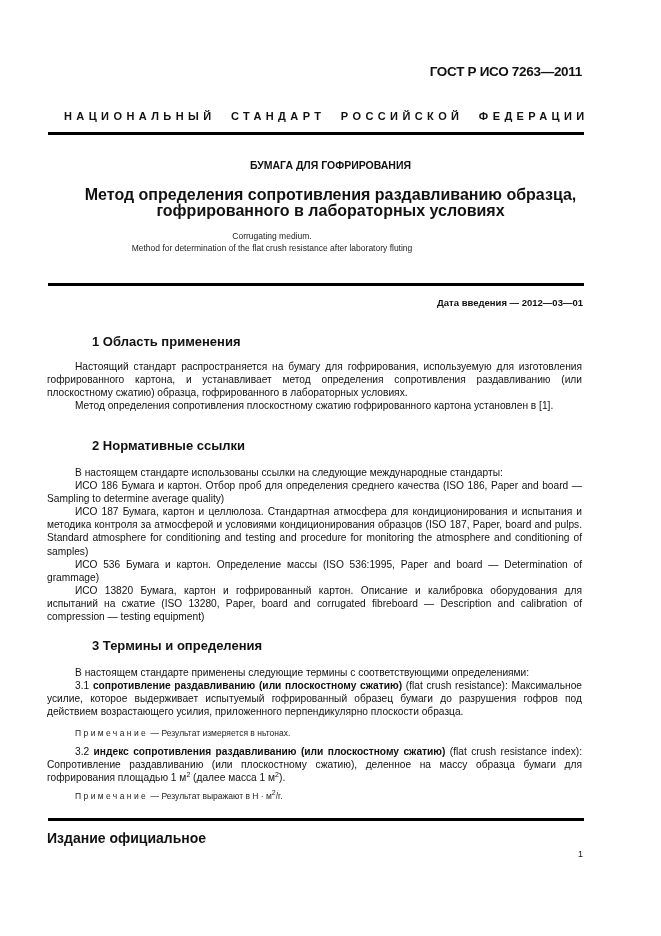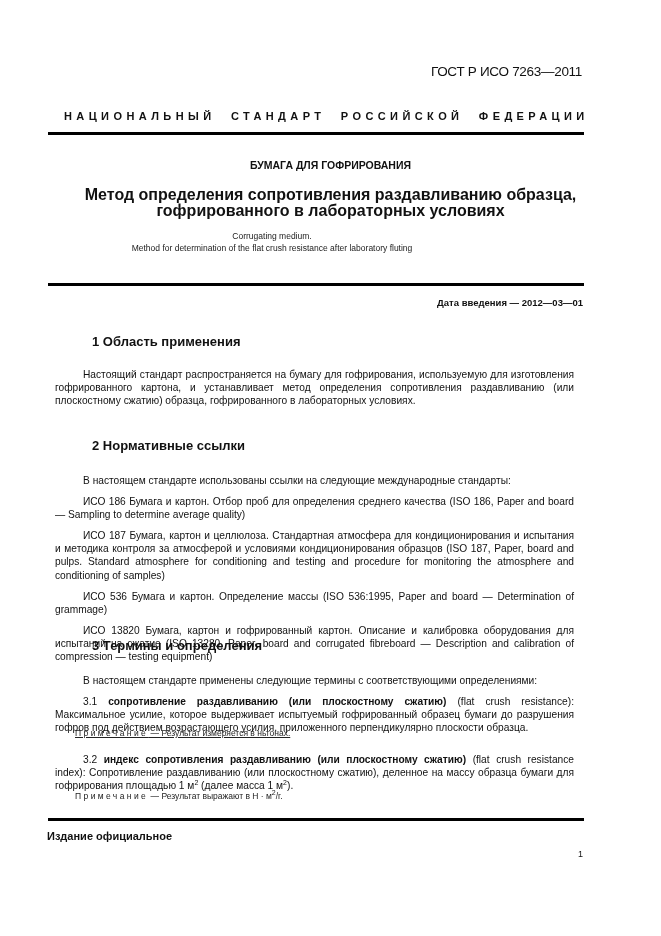--- a/index.html
+++ b/index.html
@@ -2,21 +2,21 @@
 <html><head>
   <meta charset="utf-8">
   <style>
     html, body { margin: 0; padding: 0; background: #ffffff; }
     body {
       width: 661px; height: 936px; position: relative; overflow: hidden;
       font-family: "Liberation Sans", sans-serif; color: #111;
     }
     .abs { position: absolute; }
     .doc-code {
-      top: 64px; right: 79px; font-size: 13.5px; font-weight: normal; letter-spacing: -0.3px; padding-left: 28px;
+      top: 64px; right: 79px; font-size: 13.5px; font-weight: bold; letter-spacing: -0.3px; padding-left: 28px;
     }
     .nat-std {
       top: 110px; left: 48px; width: 536px; font-size: 11px; font-weight: bold;
       letter-spacing: 4.4px; white-space: nowrap; word-spacing: 8px; padding-left: 16px;
     }
     .rule { left: 48px; width: 536px; height: 3px; background: #000; }
     .rule-top { top: 132px; }
     .rule-mid { top: 283px; }
     .rule-bottom { top: 818px; height: 2.5px; }
     .title-main {
@@ -34,27 +34,27 @@
     .intro-date {
       top: 297px; right: 78px; font-size: 9.5px; font-weight: bold;
     }
     .section-heading {
       left: 63px; font-size: 13px; font-weight: bold; margin-left: 29px;
     }
     .body-block {
       left: 47px; width: 535px; font-size: 10.2px; line-height: 13.1px;
       text-align: justify;
     }
-    .body-block p { margin: 8px; text-indent: 28px; }
+    .body-block p { margin: 0; text-indent: 28px; }
     .note {
       left: 75px; font-size: 8.5px; color: #222;
     }
     .note .spaced { letter-spacing: 2.4px; }
     .footer-label {
-      top: 830px; left: 47px; font-size: 11px; font-weight: bold;
+      top: 830px; left: 47px; font-size: 14px; font-weight: bold;
     }
     .page-number {
       top: 849px; left: 578px; font-size: 9px;
     }
     b.term { font-weight: bold; }
     sup { font-size: 7px; vertical-align: super; line-height: 0; }
   </style>
 </head>
 <body>
 
@@ -71,37 +71,38 @@
   <div>Corrugating medium.</div>
   <div>Method for determination of the flat crush resistance after laboratory fluting</div>
 </div>
 
 <div class="abs rule rule-mid"></div>
 <div class="abs intro-date">Дата введения — 2012—03—01</div>
 
 <div class="abs section-heading" style="top:334px;">1  Область применения</div>
 <div class="abs body-block" style="top:360px;">
   <p>Настоящий стандарт распространяется на бумагу для гофрирования, используемую для изготовления гофрированного картона, и устанавливает метод определения сопротивления раздавливанию (или плоскостному сжатию) образца, гофрированного в лабораторных условиях.</p>
+  <p>Метод определения сопротивления плоскостному сжатию гофрированного картона установлен в [1].</p>
 </div>
 
 <div class="abs section-heading" style="top:438px;">2  Нормативные ссылки</div>
 <div class="abs body-block" style="top:466px;">
   <p>В настоящем стандарте использованы ссылки на следующие международные стандарты:</p>
   <p>ИСО 186  Бумага и картон. Отбор проб для определения среднего качества (ISO 186, Paper and board — Sampling to determine average quality)</p>
   <p>ИСО 187  Бумага, картон и целлюлоза. Стандартная атмосфера для кондиционирования и испытания и методика контроля за атмосферой и условиями кондиционирования образцов (ISO 187, Paper, board and pulps. Standard atmosphere for conditioning and testing and procedure for monitoring the atmosphere and conditioning of samples)</p>
   <p>ИСО 536  Бумага и картон. Определение массы (ISO 536:1995, Paper and board — Determination of grammage)</p>
   <p>ИСО 13820  Бумага, картон и гофрированный картон. Описание и калибровка оборудования для испытаний на сжатие (ISO 13280, Paper, board and corrugated fibreboard — Description and calibration of compression — testing equipment)</p>
 </div>
 
 <div class="abs section-heading" style="top:638px;">3  Термины и определения</div>
 <div class="abs body-block" style="top:666px;">
   <p>В настоящем стандарте применены следующие термины с соответствующими определениями:</p>
   <p><span>3.1  </span><b class="term">сопротивление раздавливанию (или плоскостному сжатию)</b><span> (flat crush resistance):  Максимальное усилие, которое выдерживает испытуемый гофрированный образец бумаги до разрушения гофров под действием возрастающего усилия, приложенного перпендикулярно плоскости образца.</span></p>
 </div>
-<div class="abs note" style="top:728px;text-decoration:underline;"><span class="spaced">Примечание</span><span> — Результат измеряется в ньтонах.</span></div>
+<div class="abs note" style="top:728px;"><span class="spaced">Примечание</span><span> — Результат измеряется в ньтонах.</span></div>
 
 <div class="abs body-block" style="top:745px;">
   <p><span>3.2  </span><b class="term">индекс сопротивления раздавливанию (или плоскостному сжатию)</b><span> (flat crush resistance index):  Сопротивление раздавливанию (или плоскостному сжатию), деленное на массу образца бумаги для гофрирования площадью 1 м</span><sup>2</sup><span> (далее масса 1 м</span><sup>2</sup><span>).</span></p>
 </div>
 <div class="abs note" style="top:791px;"><span class="spaced">Примечание</span><span> — Результат выражают в Н · м</span><sup>2</sup><span>/г.</span></div>
 
 <div class="abs rule rule-bottom"></div>
 <div class="abs footer-label">Издание официальное</div>
 <div class="abs page-number">1</div>
 

